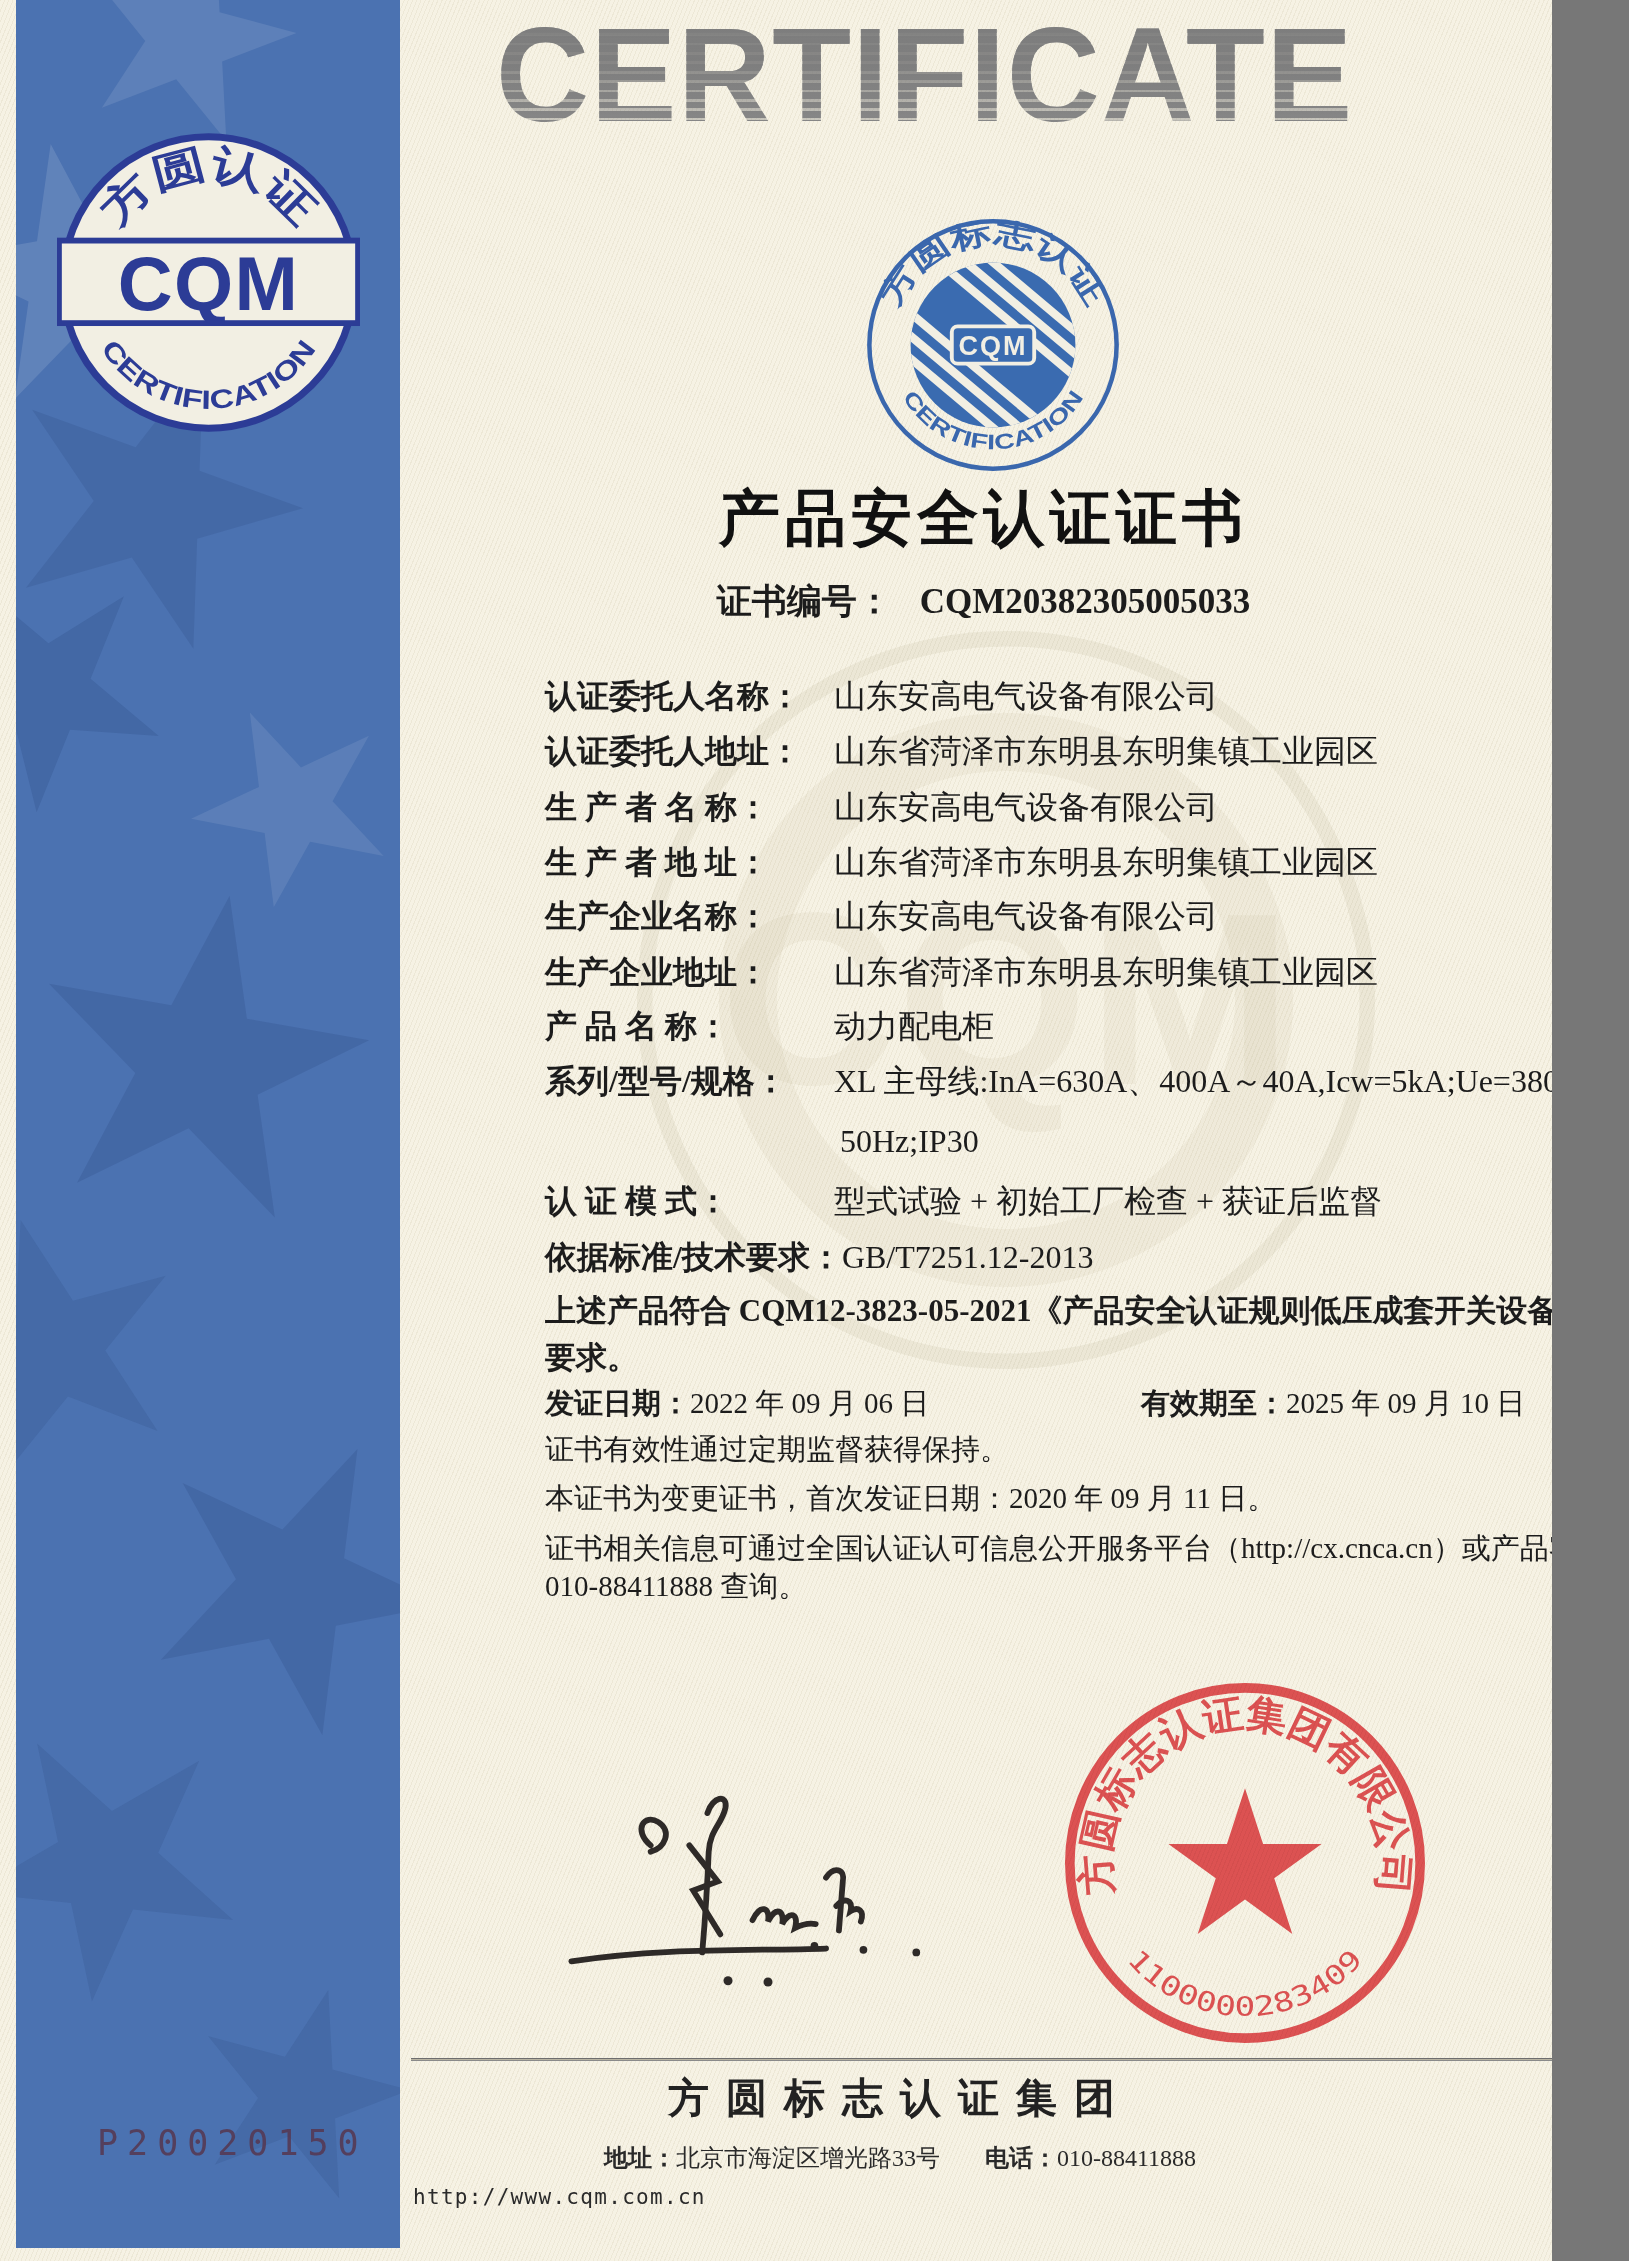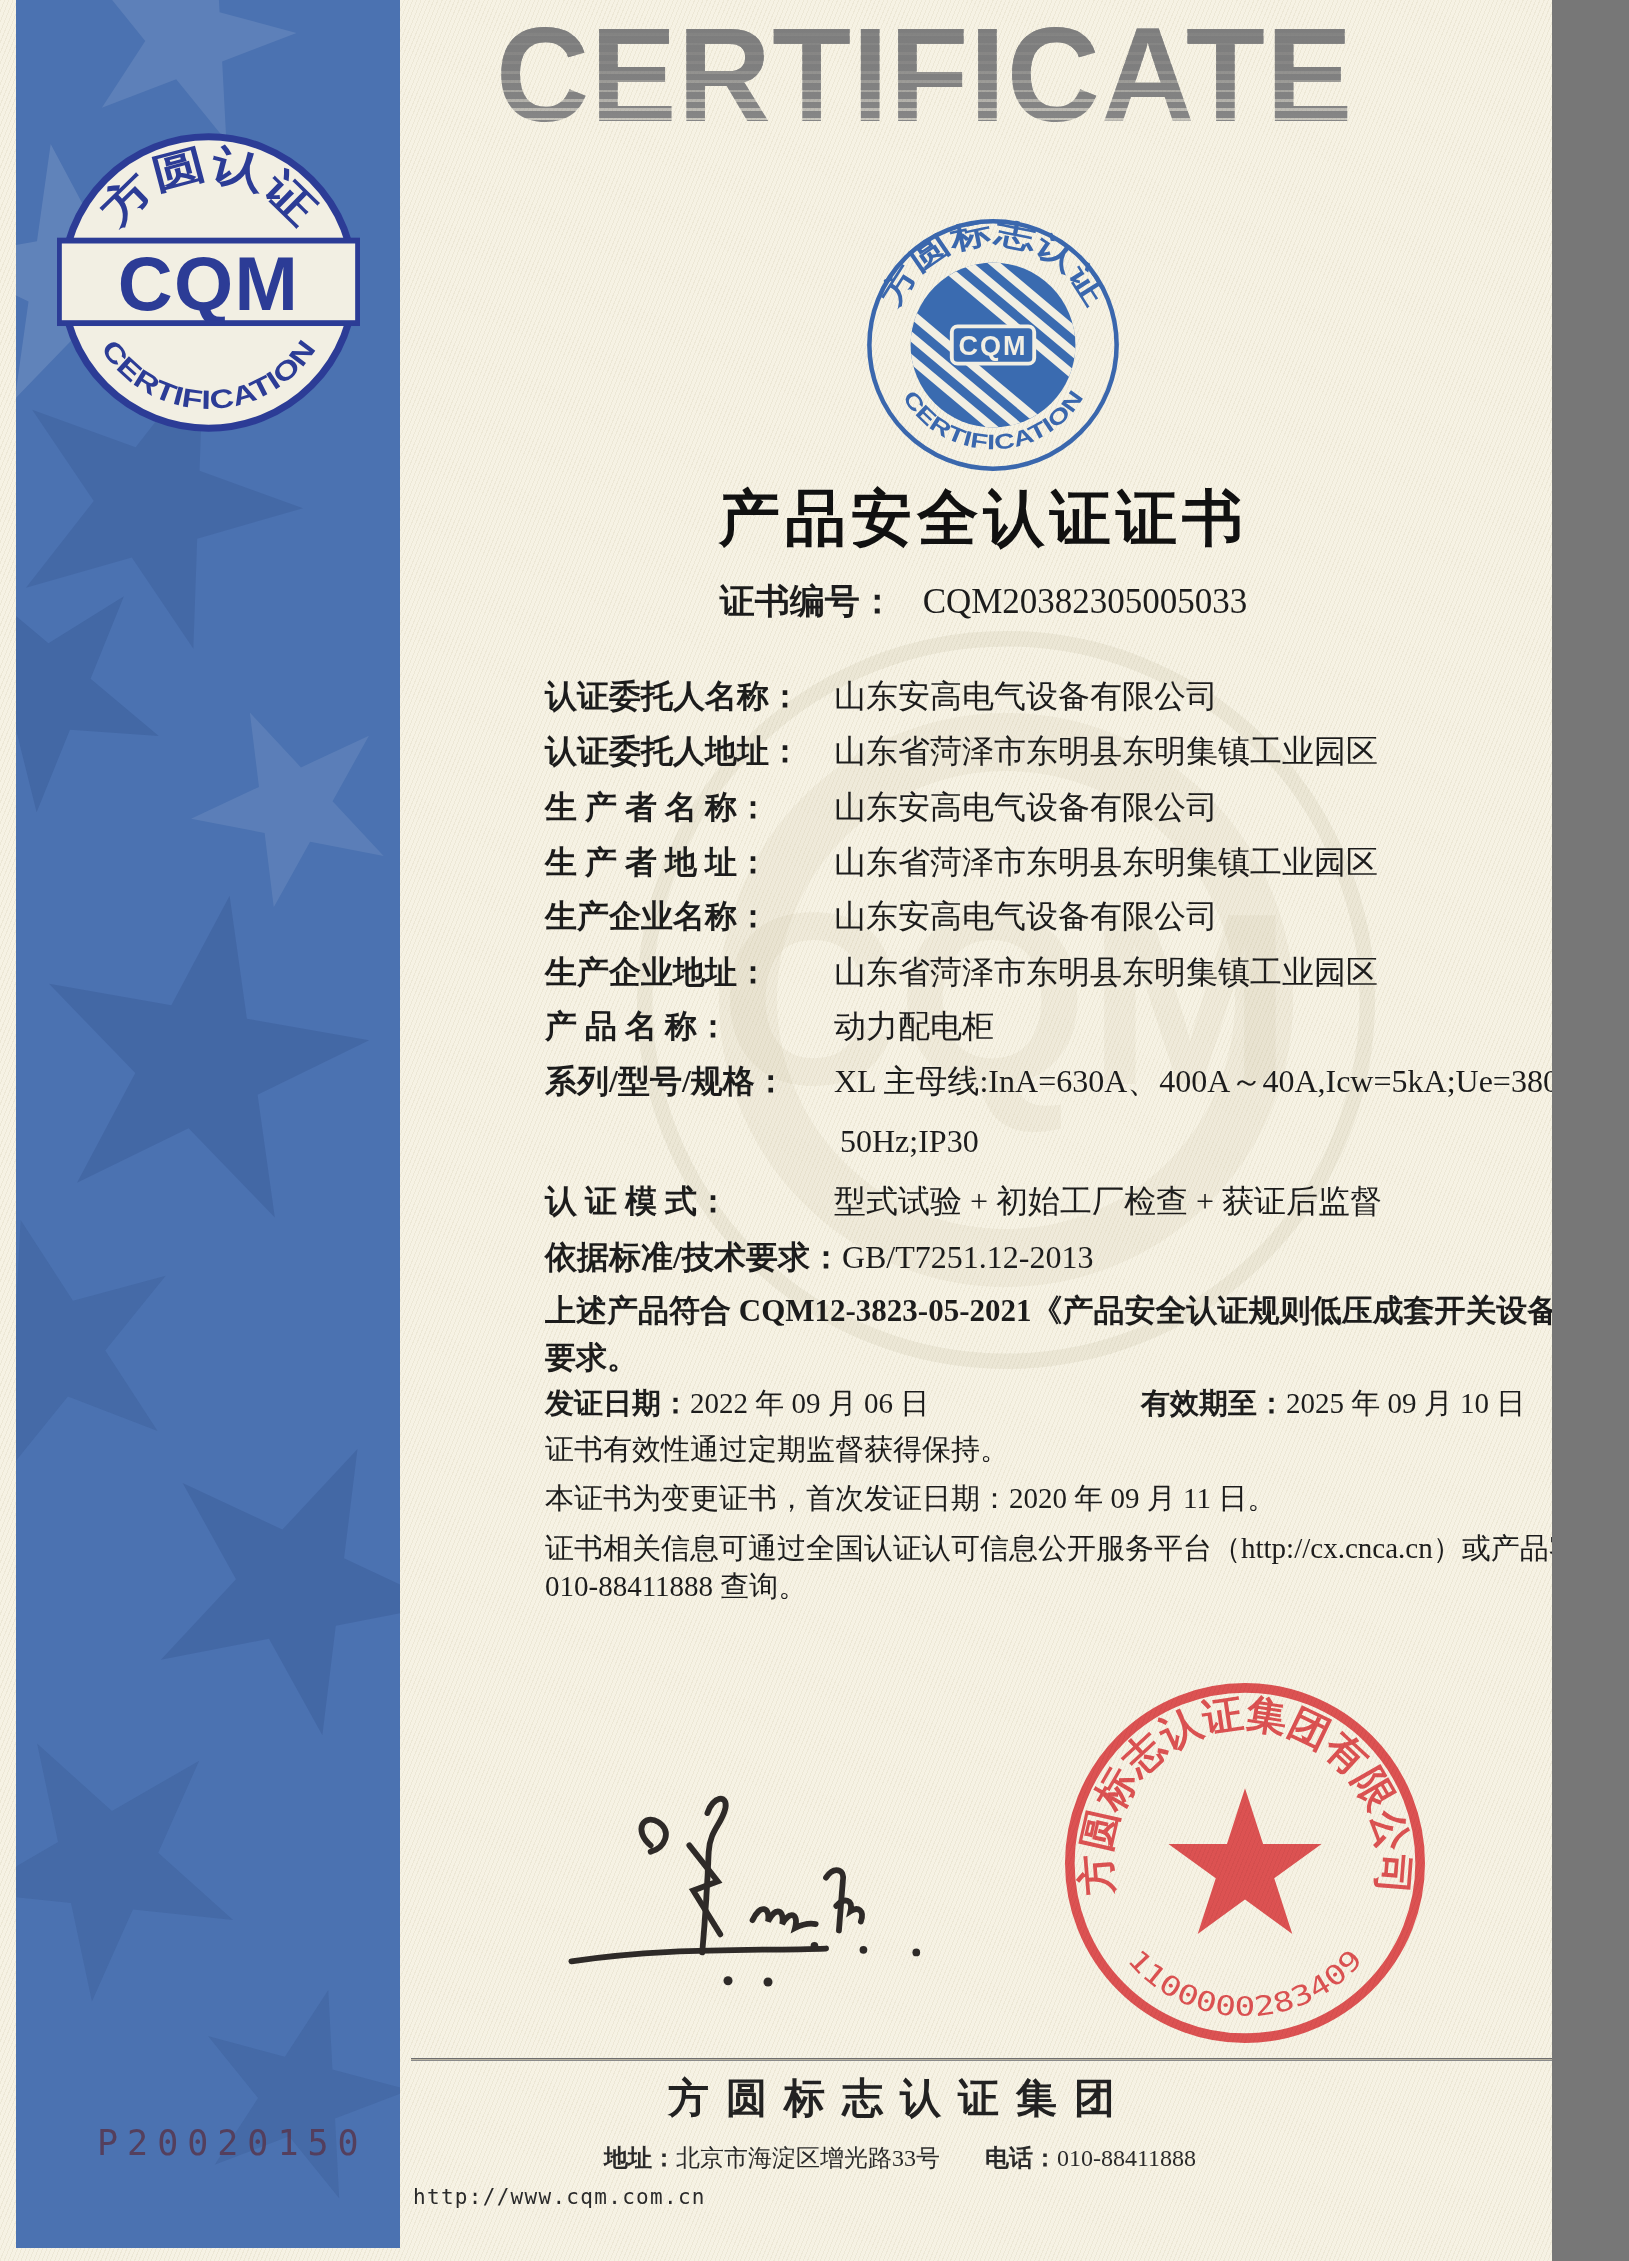--- a/index.html
+++ b/index.html
@@ -36,21 +36,21 @@
   .watermark{position:absolute; left:606px; top:600px; opacity:1;}
   
   .centerlogo{position:absolute; left:861px; top:213px;}
   
   .title{
     position:absolute; left:400px; top:478px; width:1167px; text-align:center;
     font-size:61px; font-weight:bold; letter-spacing:5.2px; color:#111;
   }
   .certno{position:absolute; left:400px; top:578px; width:1167px; text-align:center; font-size:35px;}
   .certno .lab{font-weight:bold;}
-  .certno .val{margin-left:28px;}
+  .certno .val{margin-left:28px;font-weight:bold;}
   
   .frow{position:absolute; left:545px; width:1045px; font-size:32px; line-height:40px; white-space:nowrap;}
   .flabel{display:inline-block; min-width:289px; font-weight:bold;font-family:Liberation Serif, serif;}
   .fvalue{}
   .fcont{padding-left:295px; margin-top:20px;}
   .srow{position:absolute; left:545px; width:1045px; font-size:31px; font-weight:bold; white-space:nowrap;}
   .nrow{position:absolute; left:545px; width:1057px; font-size:29px; white-space:nowrap;}
   .dates .dlab{font-weight:bold;}
   .dates .expiry{position:absolute; left:596px; top:0;}
   

